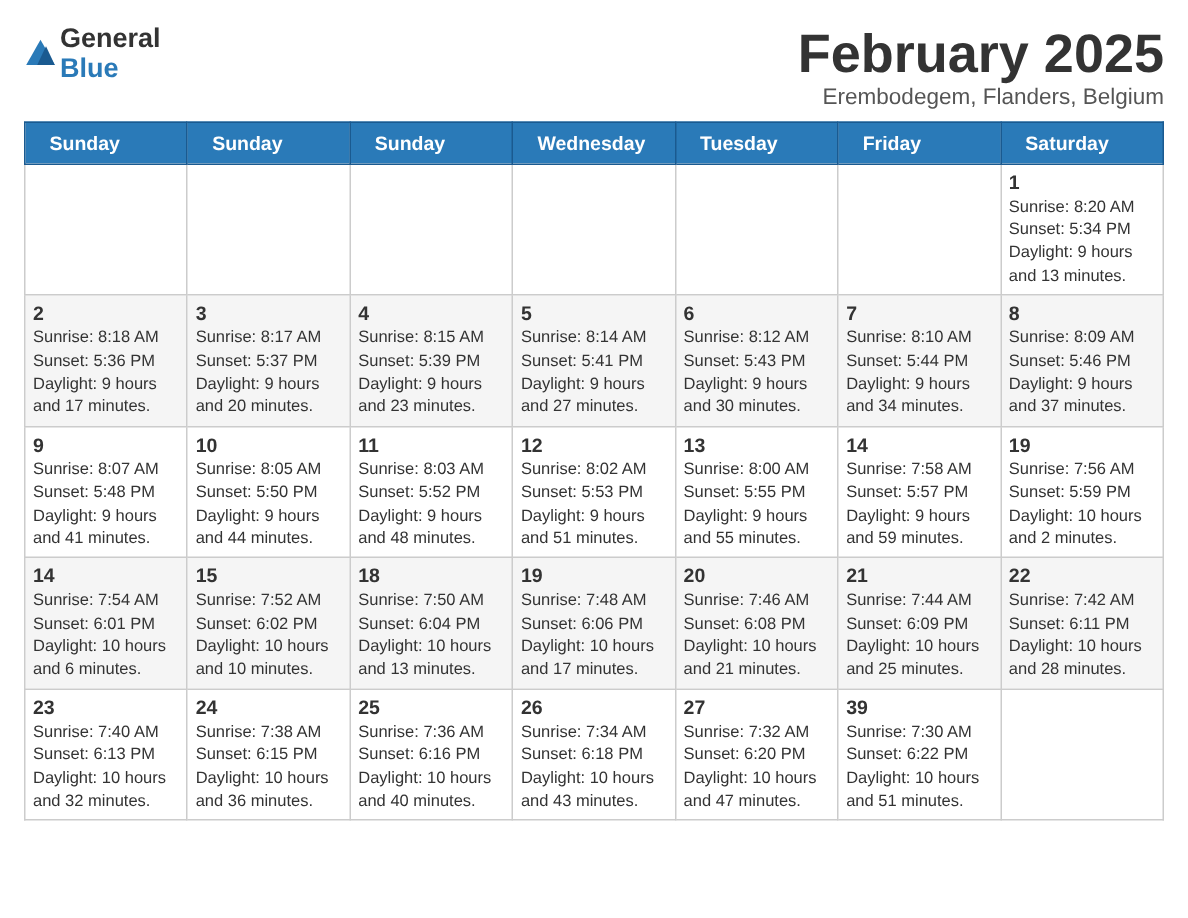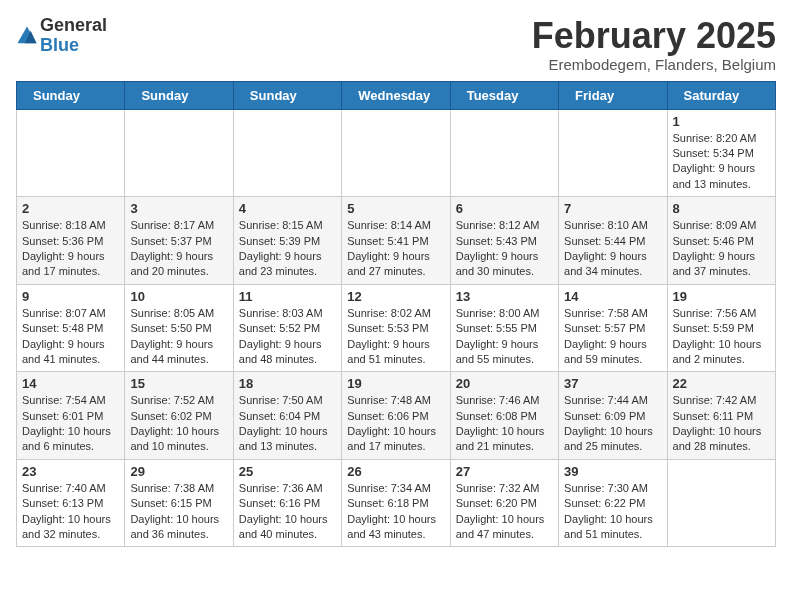--- a/index.html
+++ b/index.html
@@ -208,35 +208,35 @@
         </td>
         <td>
           <span class="day-number">19</span>
           <div class="cell-text">Sunrise: 7:48 AM<br>Sunset: 6:06 PM<br>Daylight: 10 hours and 17 minutes.</div>
         </td>
         <td>
           <span class="day-number">20</span>
           <div class="cell-text">Sunrise: 7:46 AM<br>Sunset: 6:08 PM<br>Daylight: 10 hours and 21 minutes.</div>
         </td>
         <td>
-          <span class="day-number">37</span>
+          <span class="day-number">21</span>
           <div class="cell-text">Sunrise: 7:44 AM<br>Sunset: 6:09 PM<br>Daylight: 10 hours and 25 minutes.</div>
         </td>
         <td>
           <span class="day-number">22</span>
           <div class="cell-text">Sunrise: 7:42 AM<br>Sunset: 6:11 PM<br>Daylight: 10 hours and 28 minutes.</div>
         </td>
       </tr>
       <tr class="row-white">
         <td>
           <span class="day-number">23</span>
           <div class="cell-text">Sunrise: 7:40 AM<br>Sunset: 6:13 PM<br>Daylight: 10 hours and 32 minutes.</div>
         </td>
         <td>
-          <span class="day-number">29</span>
+          <span class="day-number">24</span>
           <div class="cell-text">Sunrise: 7:38 AM<br>Sunset: 6:15 PM<br>Daylight: 10 hours and 36 minutes.</div>
         </td>
         <td>
           <span class="day-number">25</span>
           <div class="cell-text">Sunrise: 7:36 AM<br>Sunset: 6:16 PM<br>Daylight: 10 hours and 40 minutes.</div>
         </td>
         <td>
           <span class="day-number">26</span>
           <div class="cell-text">Sunrise: 7:34 AM<br>Sunset: 6:18 PM<br>Daylight: 10 hours and 43 minutes.</div>
         </td>

